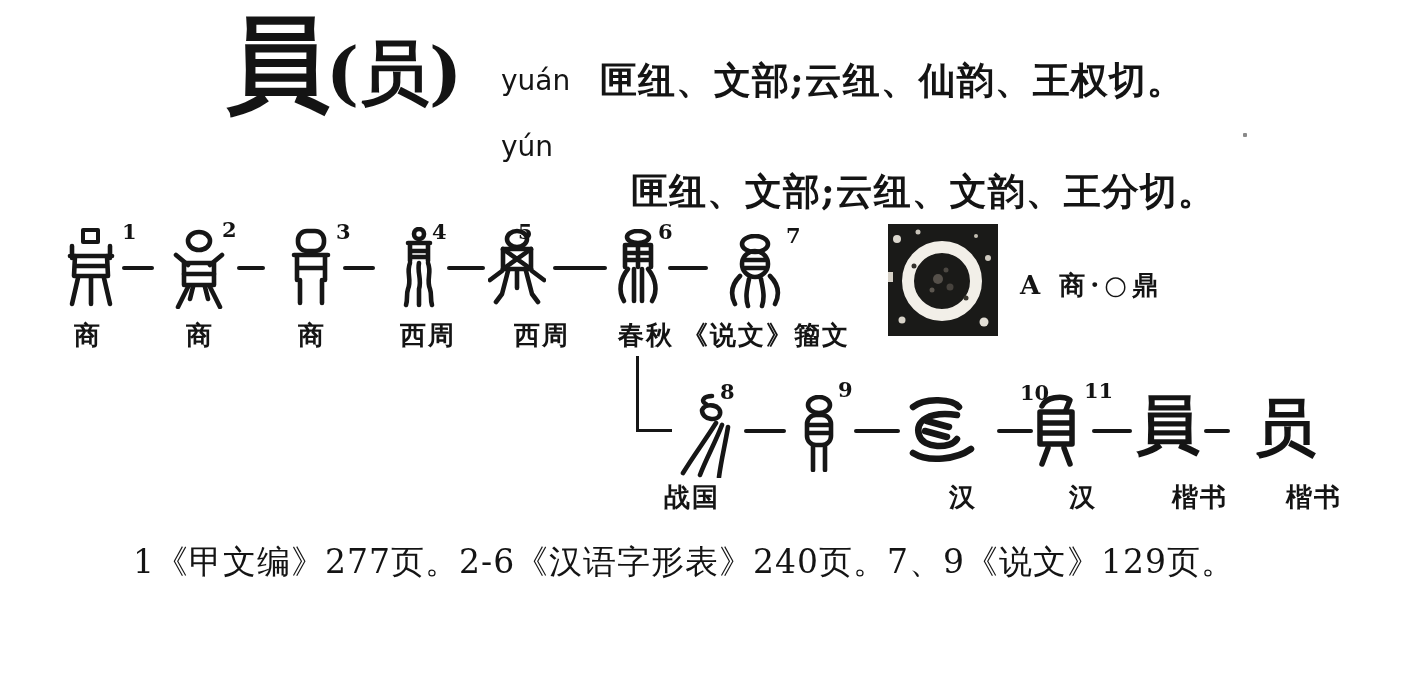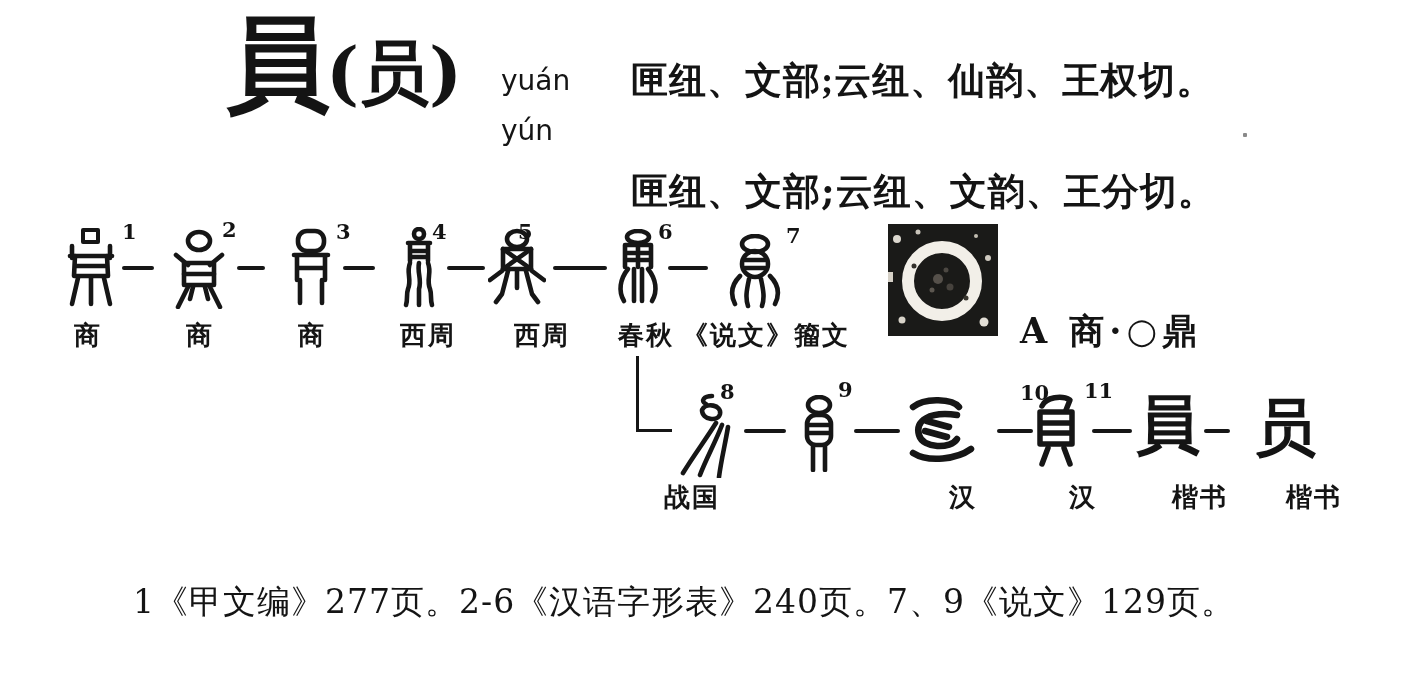--- a/index.html
+++ b/index.html
@@ -7,40 +7,40 @@
   #page{position:relative;width:1424px;height:689px;background:#ffffff;overflow:hidden;
         font-family:"DejaVu Serif","Liberation Serif",serif;color:#141414;}
   .abs{position:absolute;}
   .nowrap{white-space:nowrap;}
 
   
   .headword{left:226px;top:8px;font-size:104px;line-height:1.05;font-weight:700;letter-spacing:0;}
   .variant{left:326px;top:34px;font-size:70px;line-height:1.1;font-weight:600;}
   .pinyin{font-family:"DejaVu Sans","Liberation Sans",sans-serif;font-size:28px;font-weight:500;}
   .pinyin1{left:501px;top:64px;}
-  .pinyin2{left:501px;top:114px;}
+  .pinyin2{left:501px;top:130px;}
   .gloss{font-size:37px;font-weight:600;letter-spacing:1px;}
-  .gloss1{left:631px;top:56px;font-family:Liberation Serif, serif;}
+  .gloss1{left:600px;top:56px;}
   .gloss2{left:631px;top:127px;margin-top:40px;}
 
   
   .glyph{stroke:#161616;fill:none;stroke-width:4.6;stroke-linecap:round;stroke-linejoin:round;}
   .formnum{font-size:21px;font-weight:600;}
   .formlabel{font-size:26px;font-weight:600;letter-spacing:2px;transform:translateX(-50%);}
   .dash{height:4px;background:#161616;border-radius:2px;}
   .kaishu{font-size:64px;font-weight:700;line-height:1;}
   .connector{background:#161616;}
 
   
   .inset{left:888px;top:224px;width:110px;height:112px;}
-  .caption{left:1020px;top:268px;font-size:35px;font-weight:600;letter-spacing:5px;margin-top:40px;}
+  .caption{left:1020px;top:268px;font-size:26px;font-weight:600;letter-spacing:5px;}
 
   
   .refs{font-size:33px;font-weight:500;letter-spacing:1px;}
-  .refs1{left:133px;top:580px;}
+  .refs1{left:133px;top:540px;}
   .refs2{left:38px;top:621px;}
 
   .speck{left:1243px;top:133px;width:4px;height:4px;background:#8a8a8a;border-radius:1px;}
 </style>
 </head>
 <body>
 
 <div id="page">
 
   <div class="abs headword nowrap">員</div>

